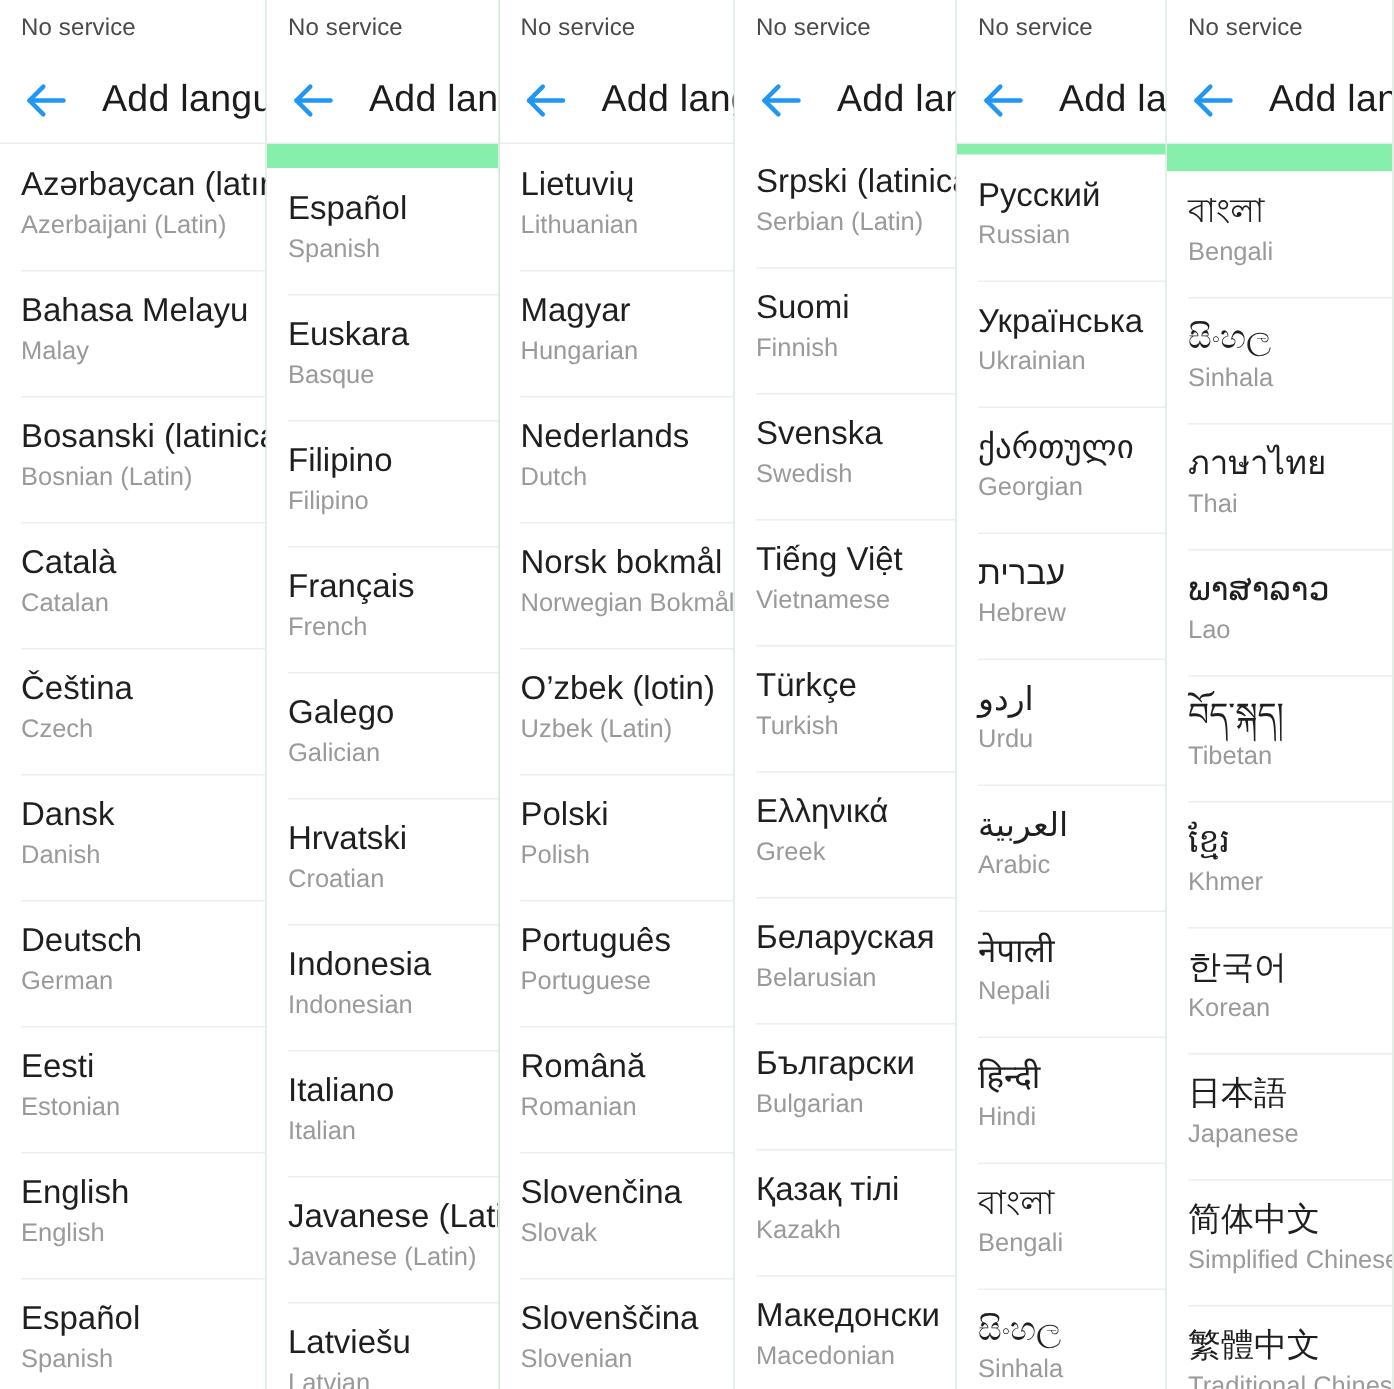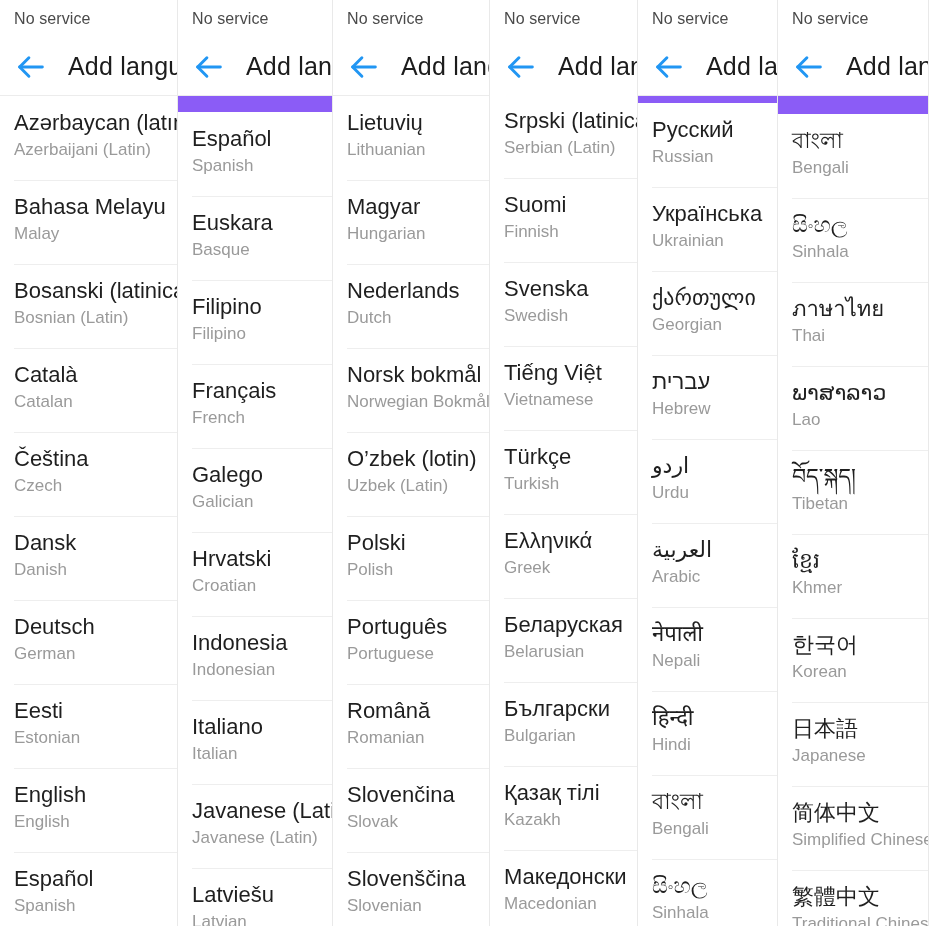--- a/index.html
+++ b/index.html
@@ -14,21 +14,21 @@
     position: relative;
     width: 929px;
     height: 926px;
     display: flex;
     align-items: flex-start;
   }
   .tile {
     position: relative;
     height: 926px;
     overflow: hidden;
-    background: #8b5cf6;
+    background: #86efac;
     flex: 0 0 auto;
     border-right: 1px solid #e9e9e9;
   }
   .tile-inner {
     position: relative;
     width: 500px;   
     height: 1010px;
   }
 
   

